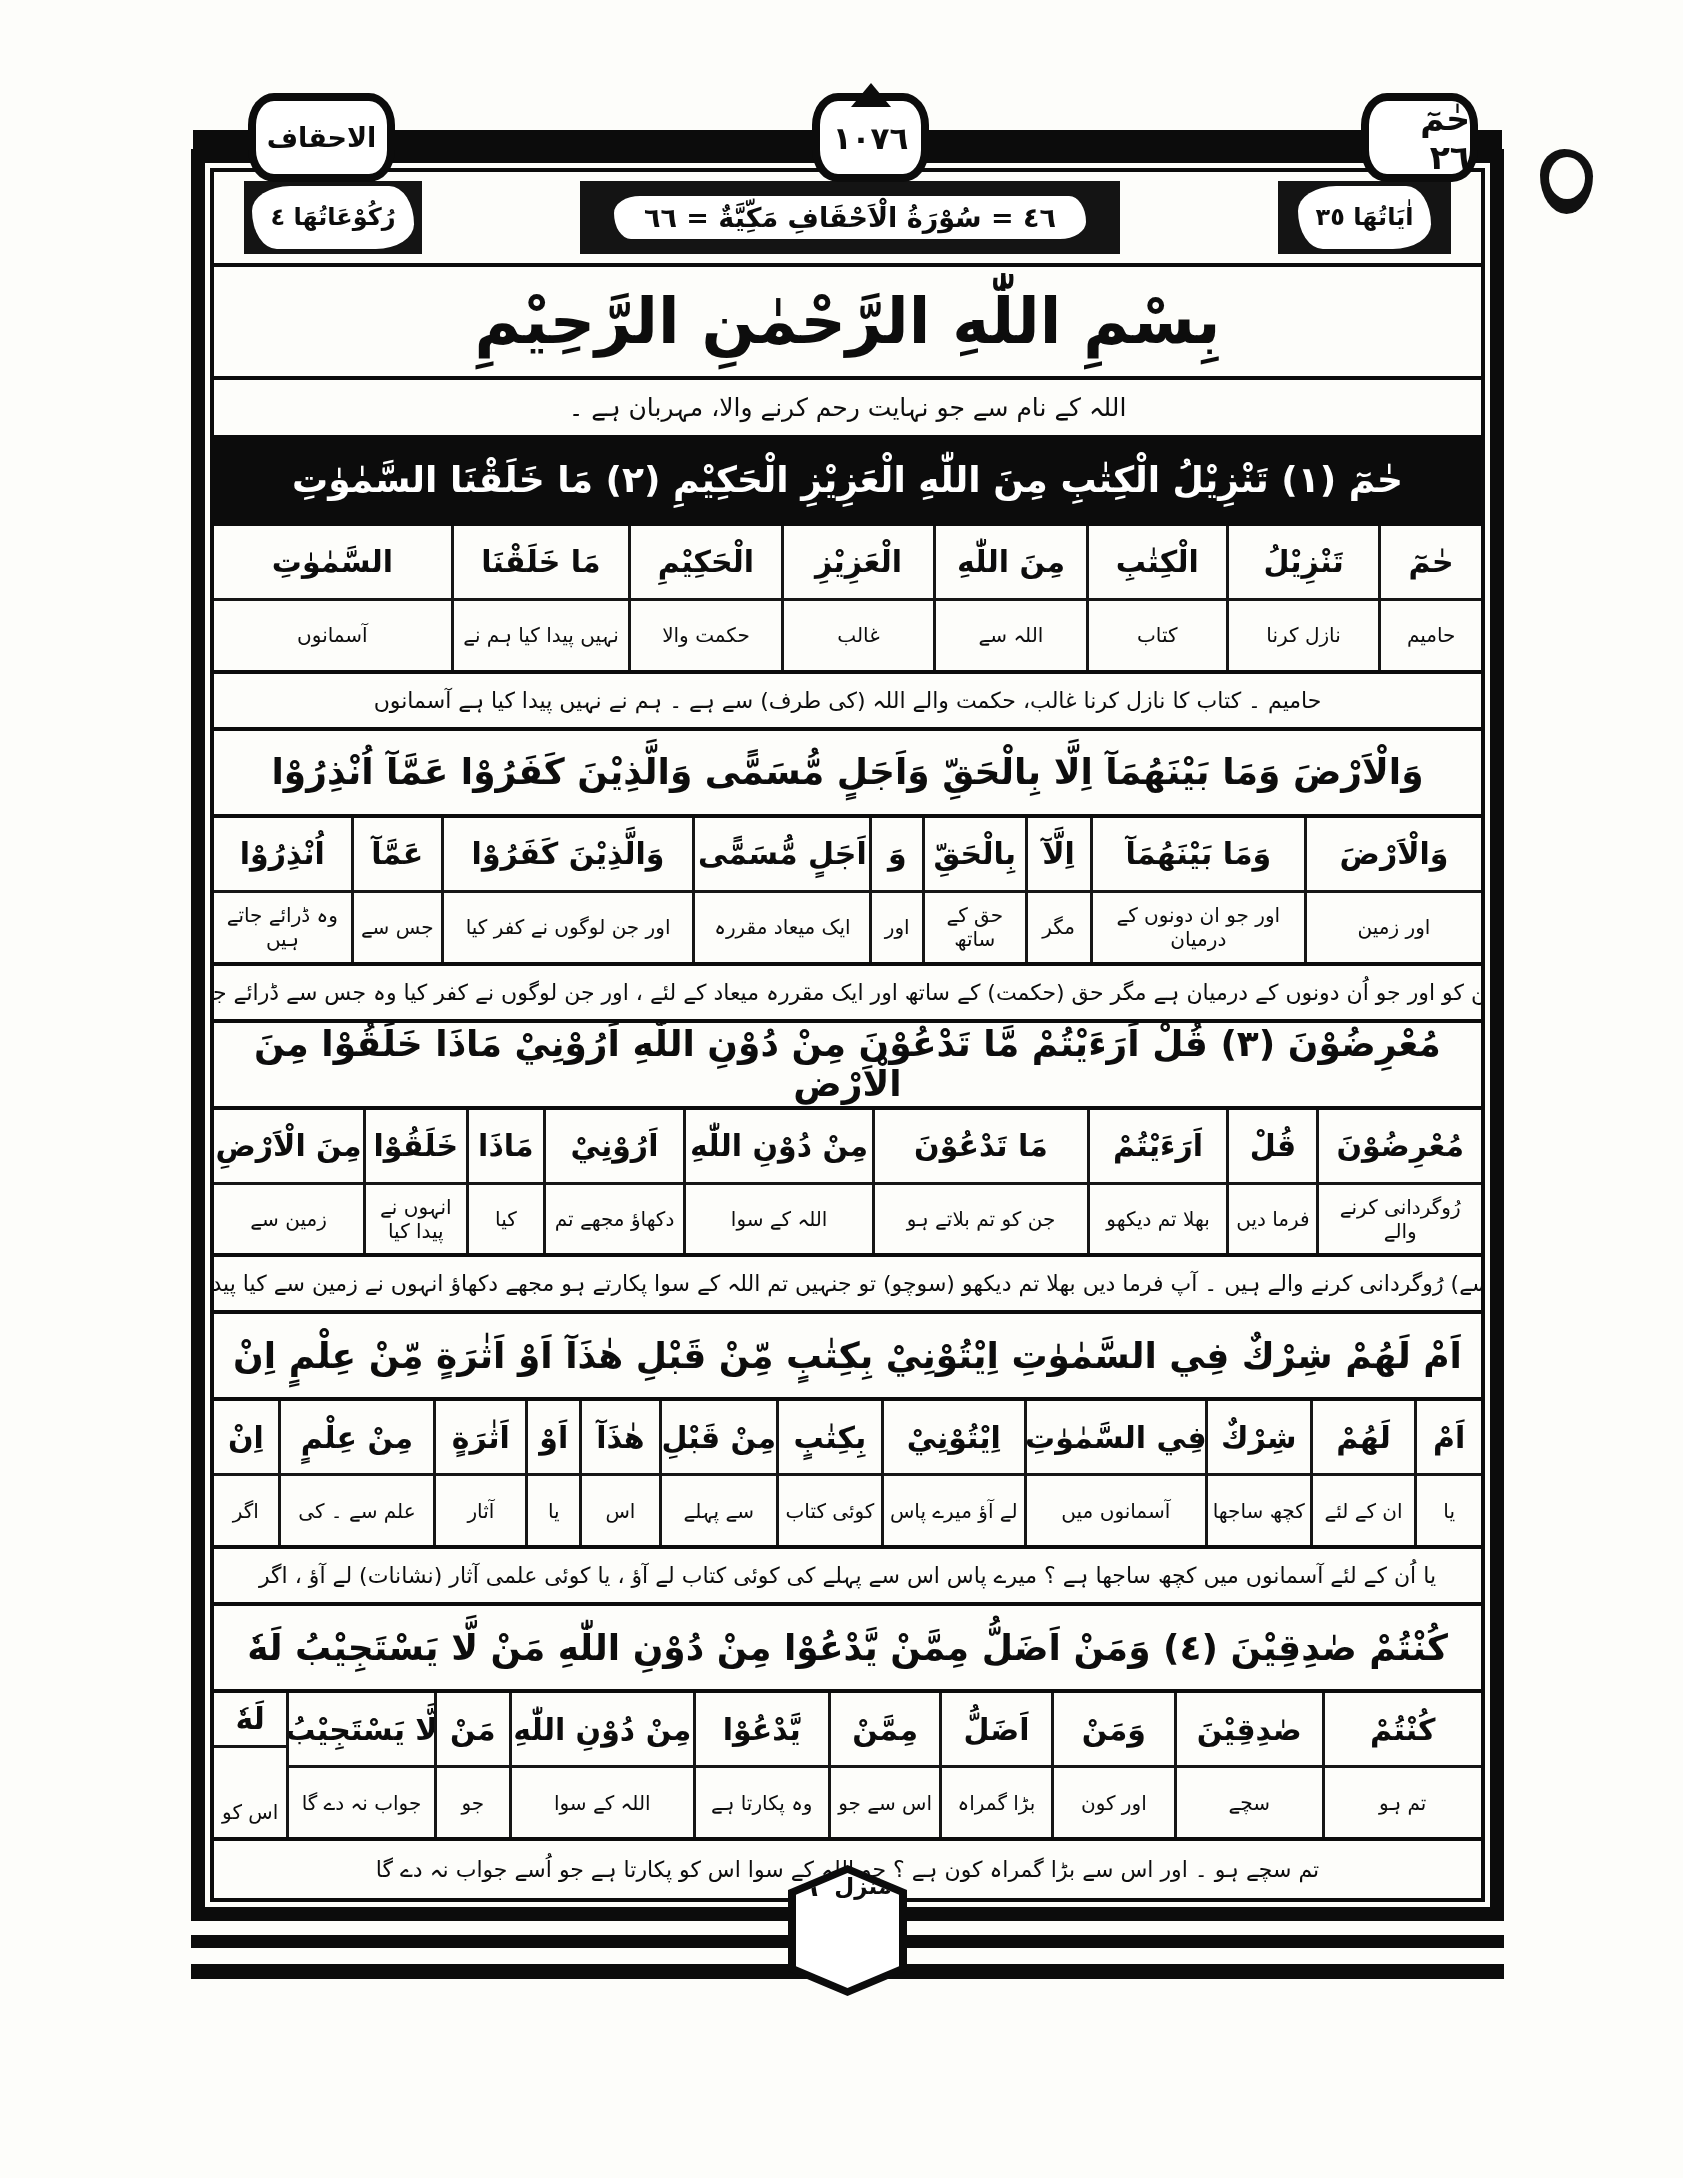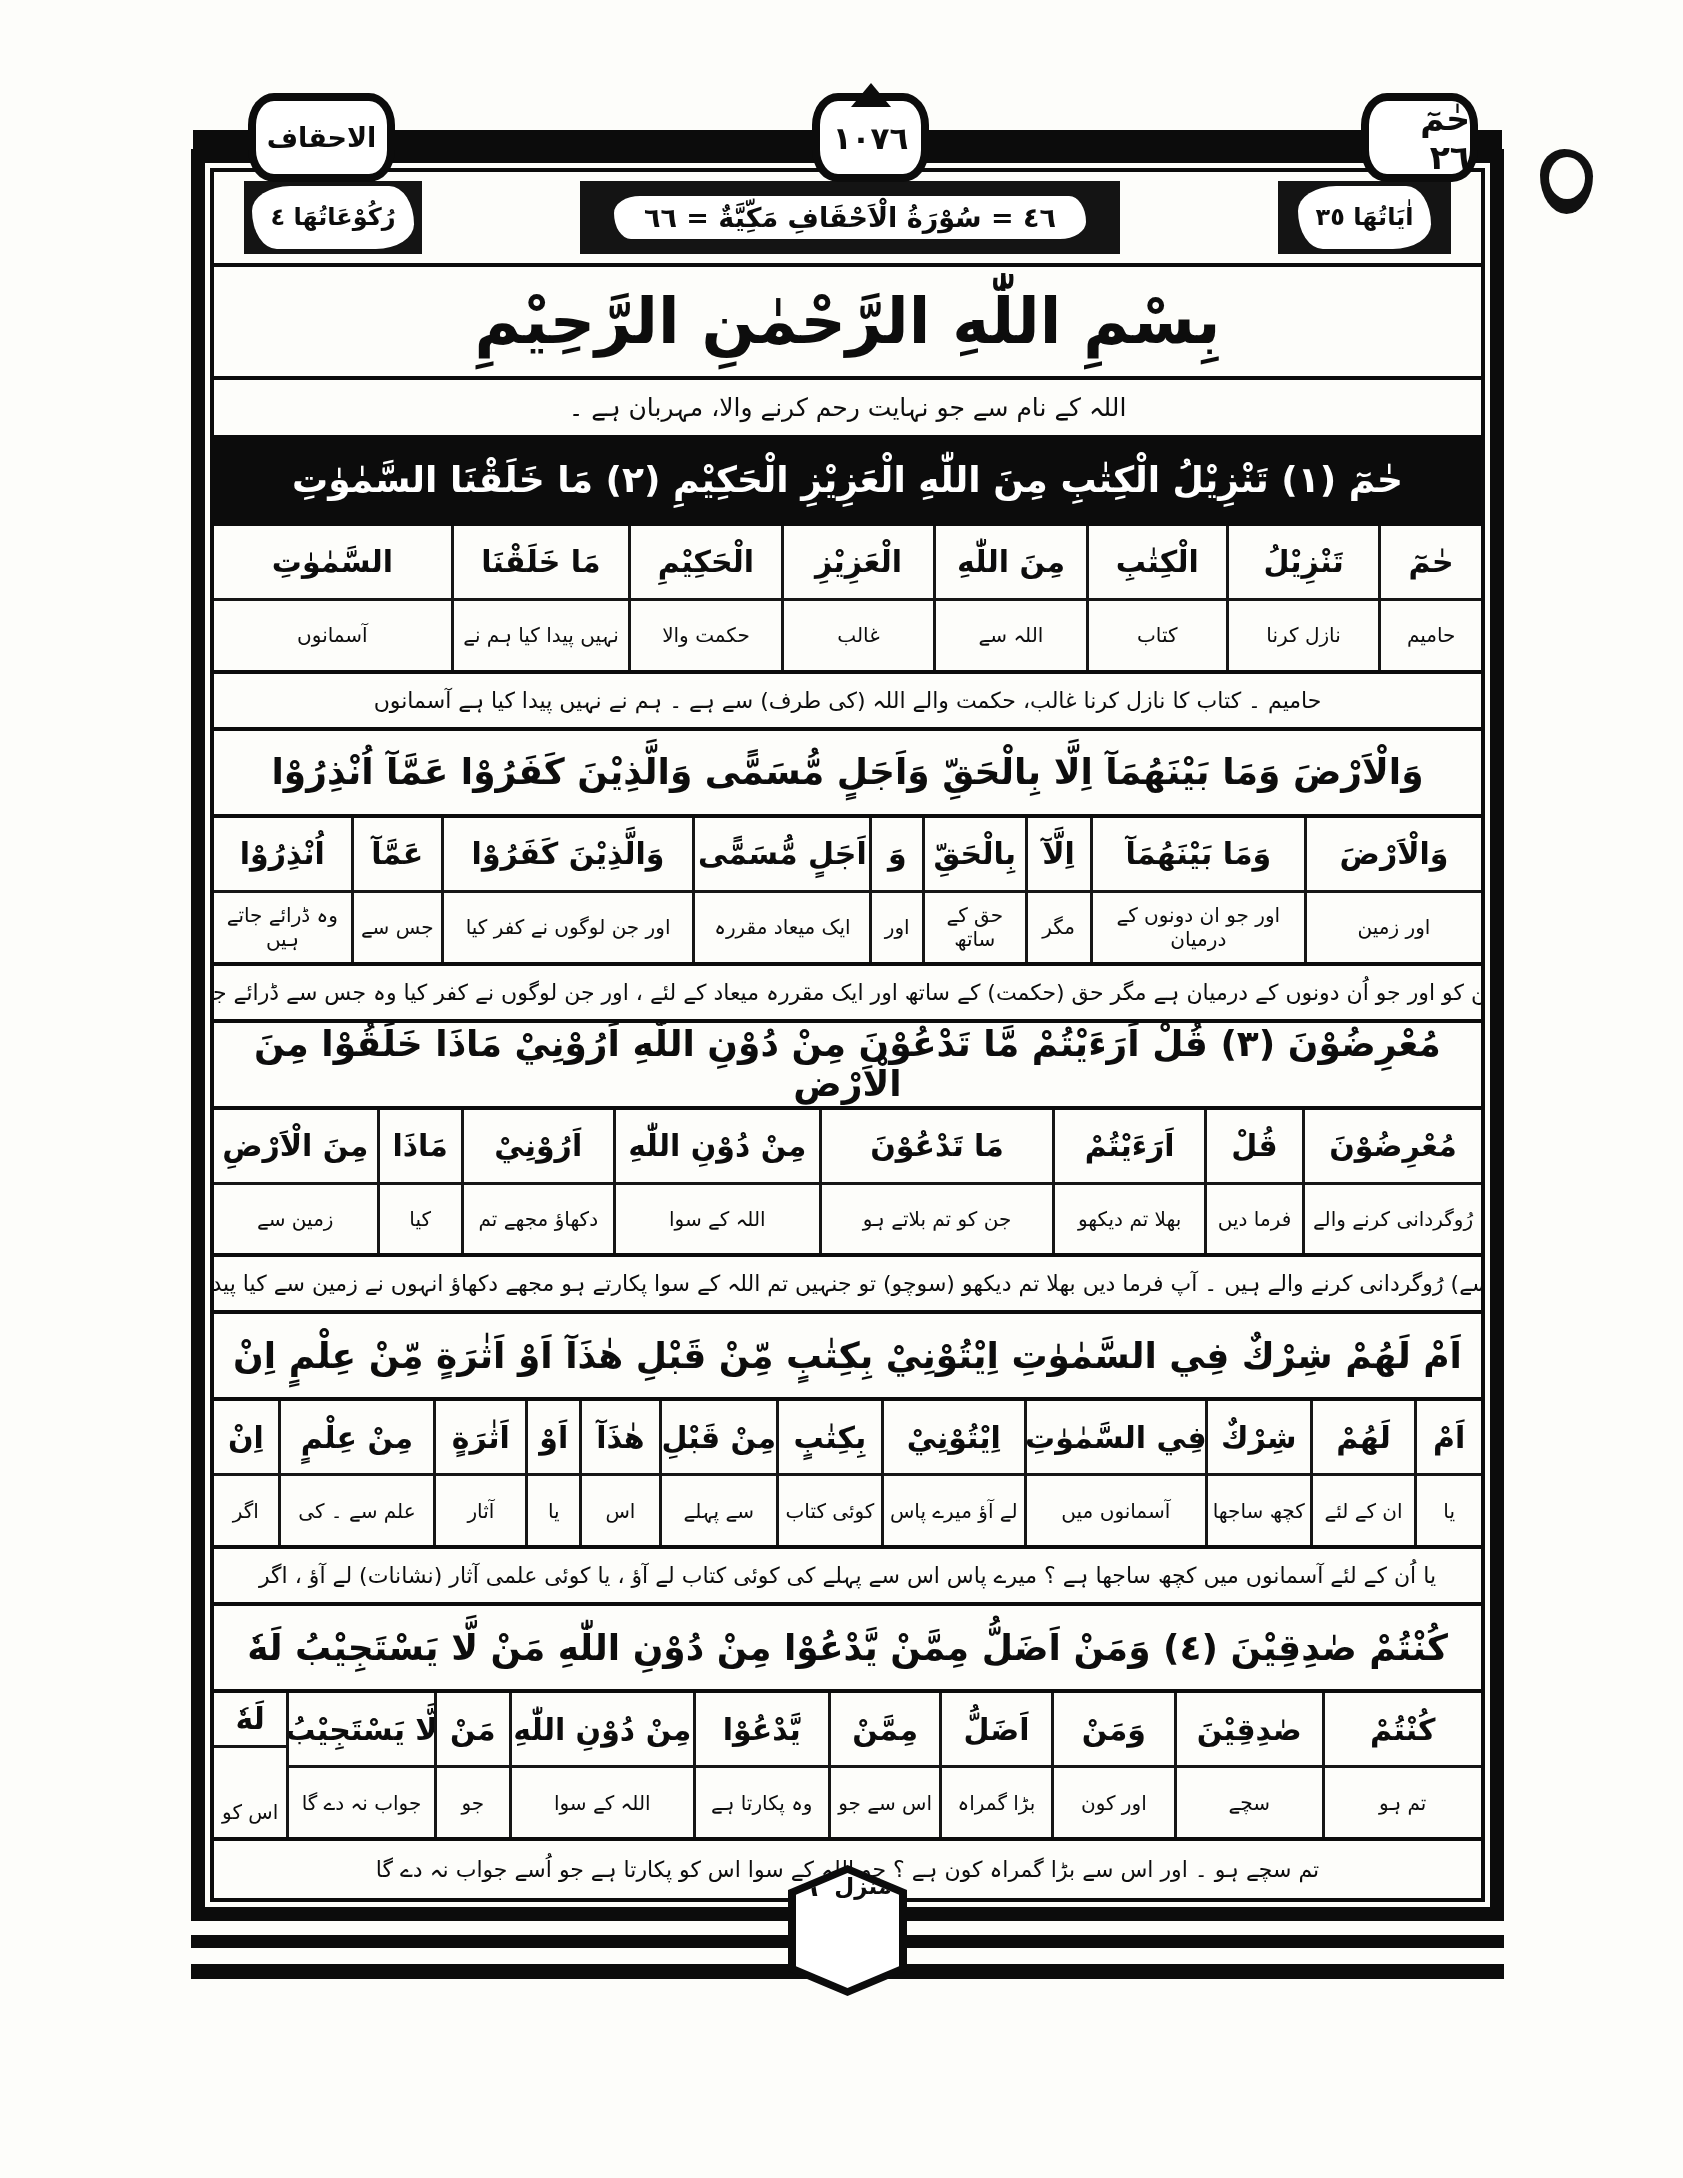--- a/index.html
+++ b/index.html
@@ -236,20 +236,24 @@
                 <div class="ur-cell">اللہ کے سوا</div>
               </div>
               <div class="word-col" style="flex: 11 1 0%;">
                 <div class="ar-cell">اَرُوْنِيْ</div>
                 <div class="ur-cell">دکھاؤ مجھے تم</div>
               </div>
               <div class="word-col" style="flex: 6 1 0%;">
                 <div class="ar-cell">مَاذَا</div>
                 <div class="ur-cell">کیا</div>
               </div>
+              <div class="word-col" style="flex: 8 1 0%;">
+                <div class="ar-cell">خَلَقُوْا</div>
+                <div class="ur-cell">انہوں نے پیدا کیا</div>
+              </div>
               <div class="word-col" style="flex: 12 1 0%;">
                 <div class="ar-cell">مِنَ الْاَرْضِ</div>
                 <div class="ur-cell">زمین سے</div>
               </div>
             </div>
             <div class="run">(اس سے) رُوگردانی کرنے والے ہیں ۔ آپ فرما دیں بھلا تم دیکھو (سوچو) تو جنہیں تم اللہ کے سوا پکارتے ہو مجھے دکھاؤ انہوں نے زمین سے کیا پیدا کیا ؟</div>
           </div>
           <div class="section">
             <div class="banner">اَمْ لَهُمْ شِرْكٌ فِي السَّمٰوٰتِ اِيْتُوْنِيْ بِكِتٰبٍ مِّنْ قَبْلِ هٰذَآ اَوْ اَثٰرَةٍ مِّنْ عِلْمٍ اِنْ</div>
             <div class="words">

